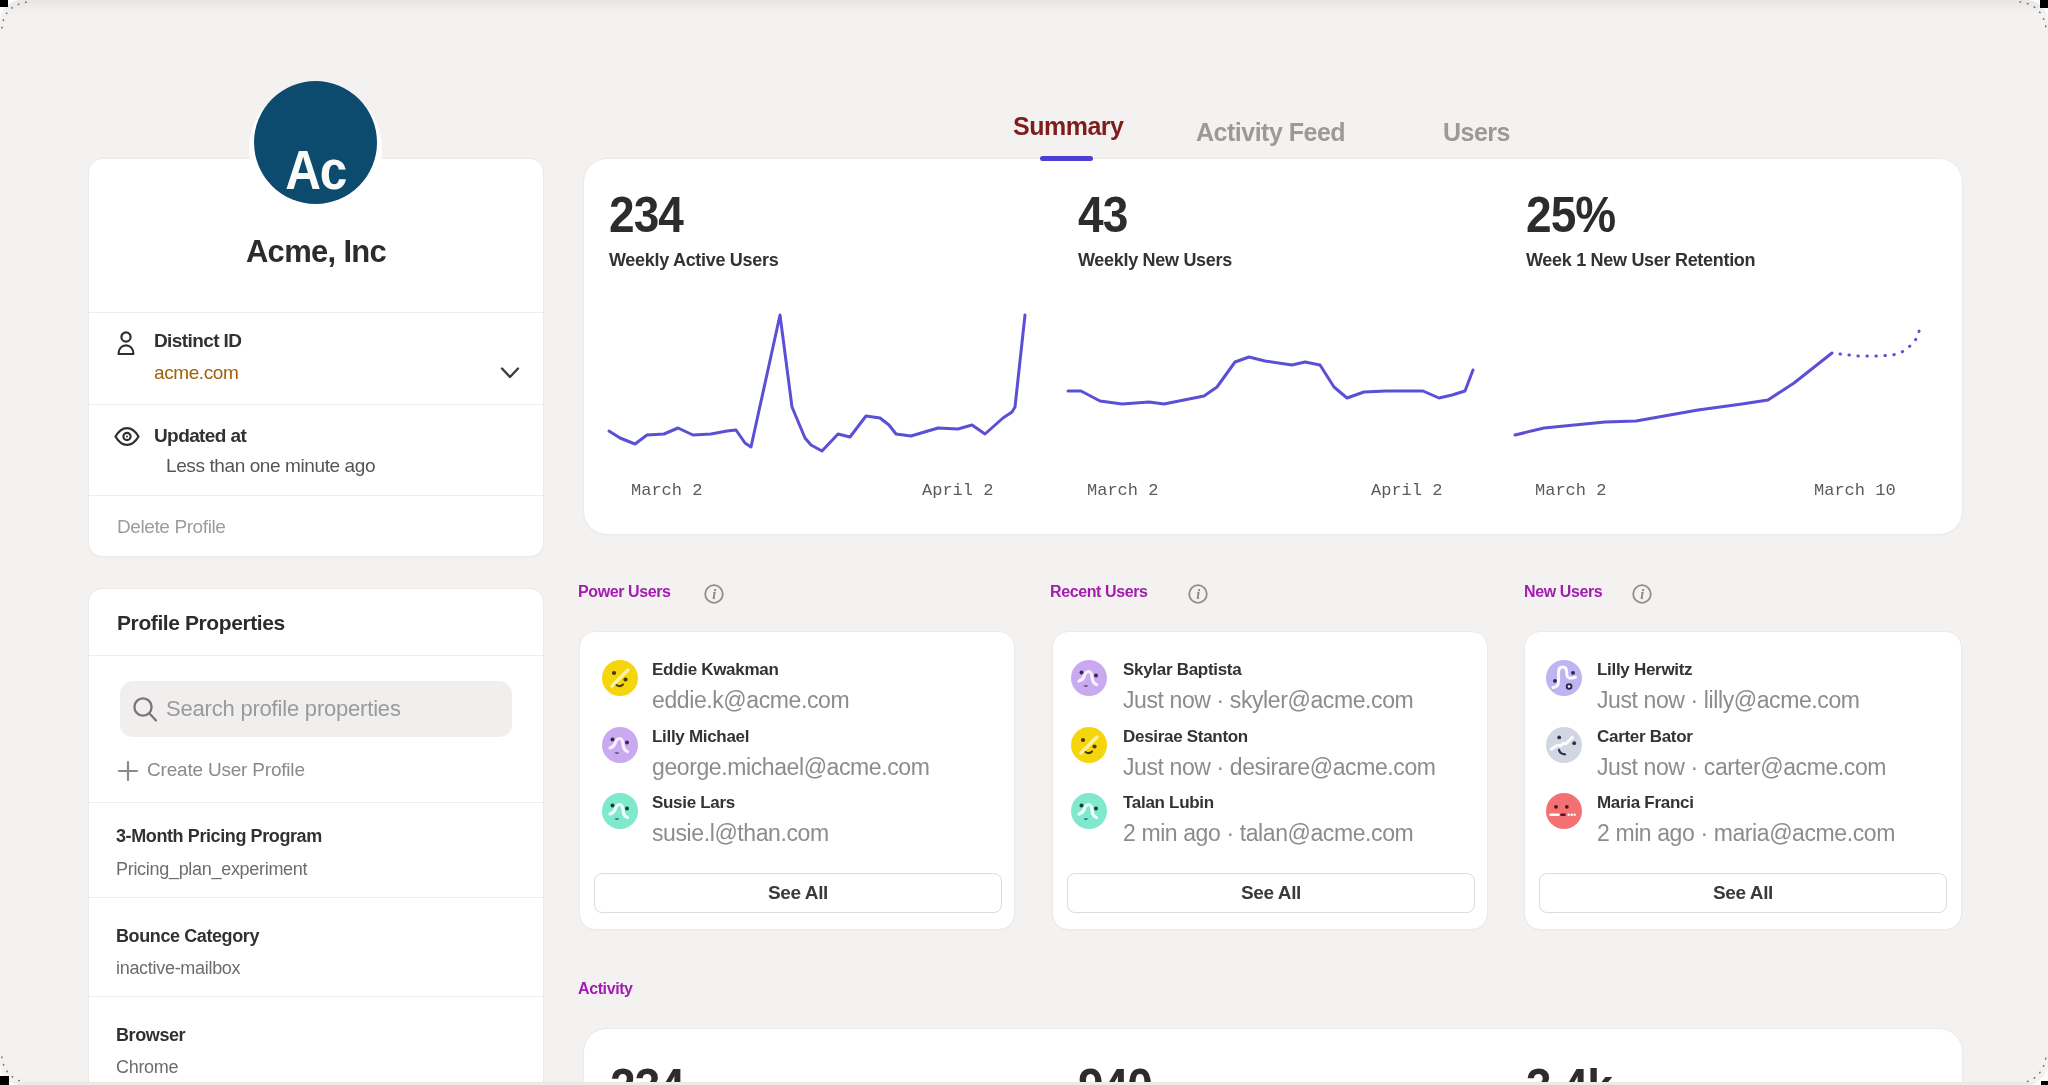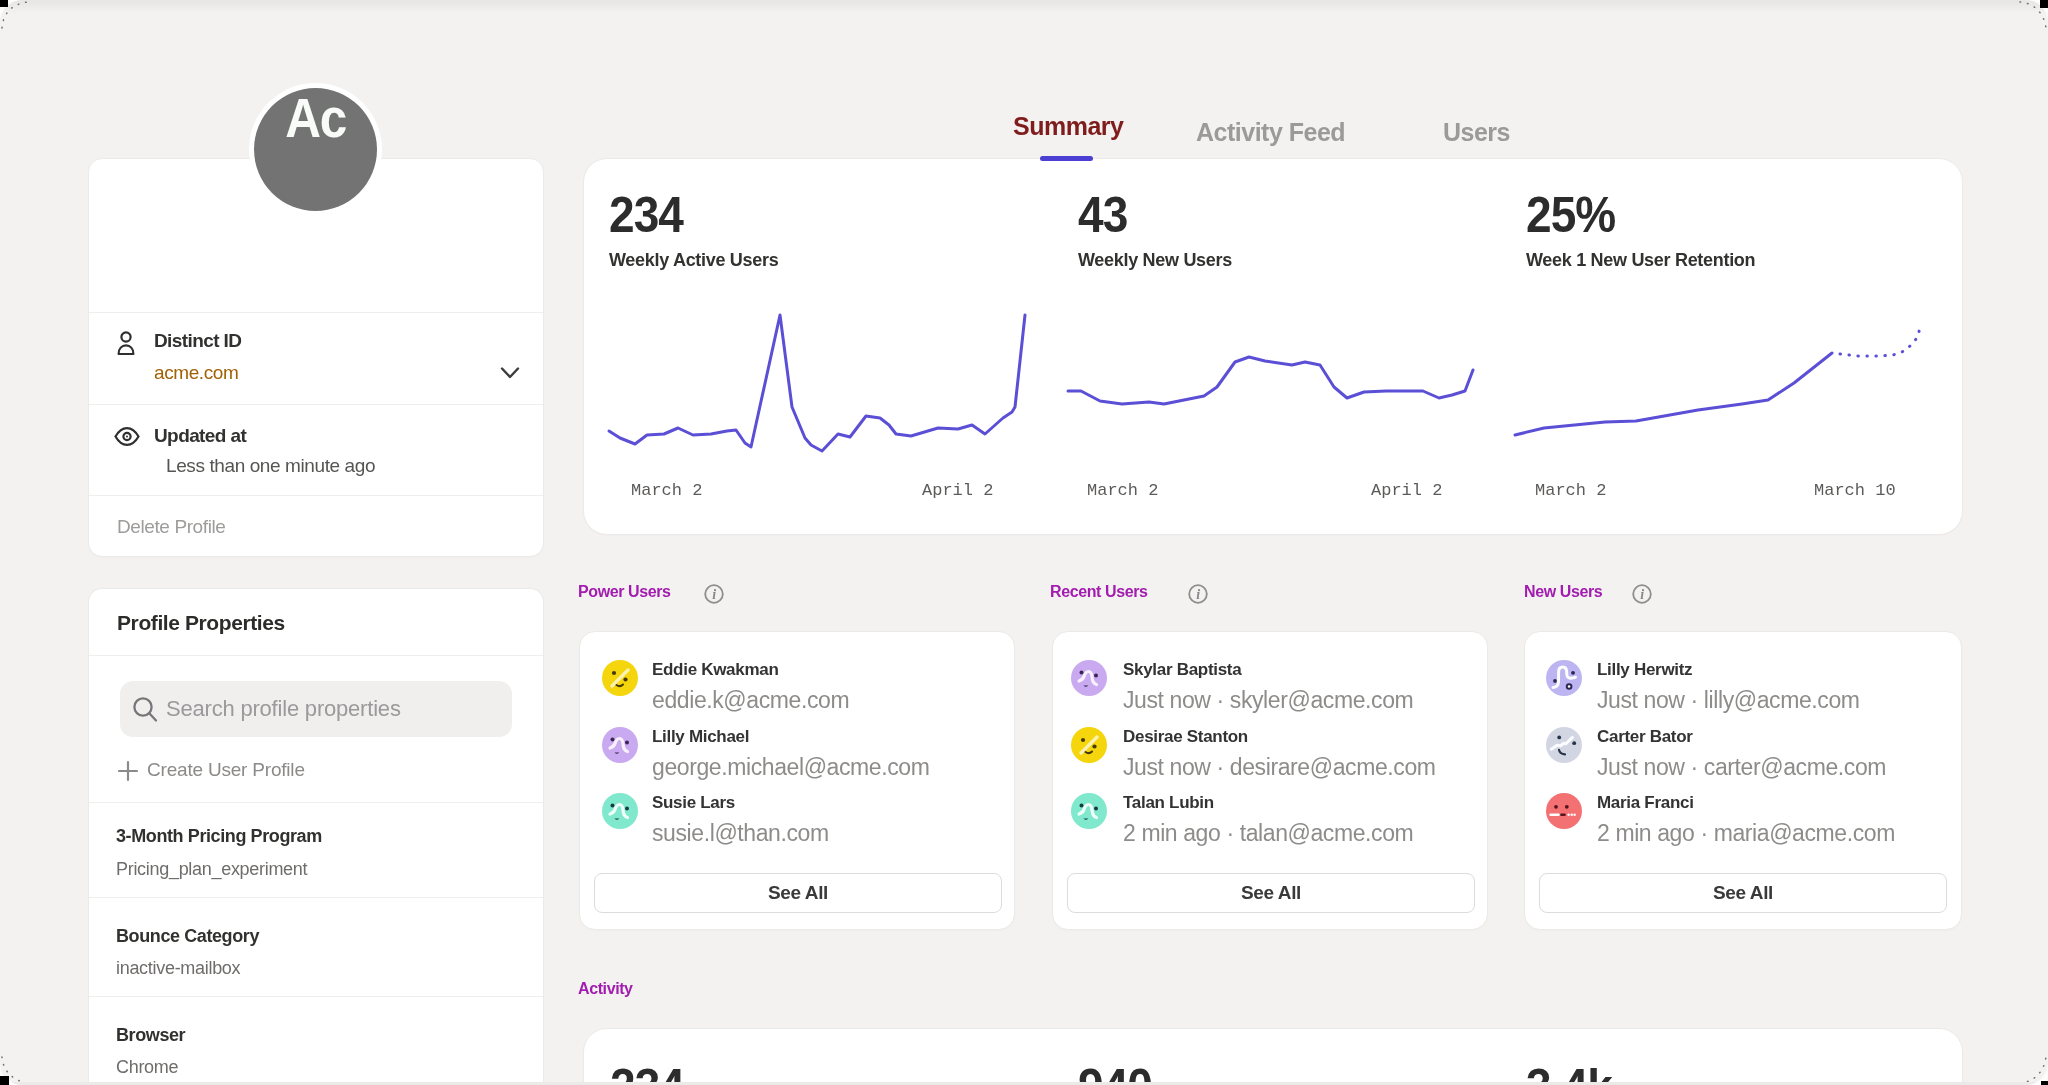--- a/index.html
+++ b/index.html
@@ -27,23 +27,24 @@
 <body>
 <div class="page">
   <div class="topband"></div>
   <div class="topshade"></div>
   <div class="abs" style="left:0;right:0;bottom:0;height:3px;background:#ebeae8;z-index:4"></div>
 
   <div class="card" style="left:88px;top:158px;width:456px;height:399px"></div>
   <div class="card" style="left:88px;top:588px;width:456px;height:520px;border-bottom:none"></div>
 
   <div class="abs" style="left:249px;top:83px;width:133px;height:133px;border-radius:50%;background:#fff"></div>
-  <div class="abs" style="left:254px;top:88px;width:123px;height:123px;border-radius:50%;background:#737373;display:flex;align-items:flex-start;justify-content:center">
+  <div class="abs" style="left:254px;top:81px;width:123px;height:123px;border-radius:50%;background:#0c4a6e;display:flex;align-items:flex-end;justify-content:center">
     <span style="color:#f8fbf8;font-size:55px;font-weight:700;letter-spacing:-1.5px;transform:scaleX(.9) translateY(-2px);transform-origin:center">Ac</span>
   </div>
+  <div class="abs" style="left:88px;top:234px;width:456px;text-align:center;font-size:31px;font-weight:700;color:#2c2c2c;letter-spacing:-0.7px">Acme, Inc</div>
 
   <div class="hline" style="left:89px;top:312px;width:454px"></div>
   <svg style="left:116px;top:330px" width="20" height="26" viewBox="0 0 20 26">
     <circle cx="10" cy="7" r="4.6" fill="none" stroke="#2f2f2f" stroke-width="2.2"></circle>
     <path d="M2.6 24 C2.6 18.6 5.8 15.4 10 15.4 C14.2 15.4 17.4 18.6 17.4 24 Z" fill="none" stroke="#2f2f2f" stroke-width="2.2" stroke-linejoin="round"></path>
   </svg>
   <div class="abs" style="left:154px;top:330px;font-size:19px;font-weight:700;color:#31312f;letter-spacing:-0.6px">Distinct ID</div>
   <div class="abs" style="left:154px;top:362px;font-size:19px;color:#a16207;letter-spacing:-0.4px">acme.com</div>
   <svg style="left:500px;top:366px" width="20" height="14" viewBox="0 0 20 14">
     <path d="M2 2.5 L10 11 L18 2.5" fill="none" stroke="#3c3c3c" stroke-width="2.4" stroke-linecap="round" stroke-linejoin="round"></path>

